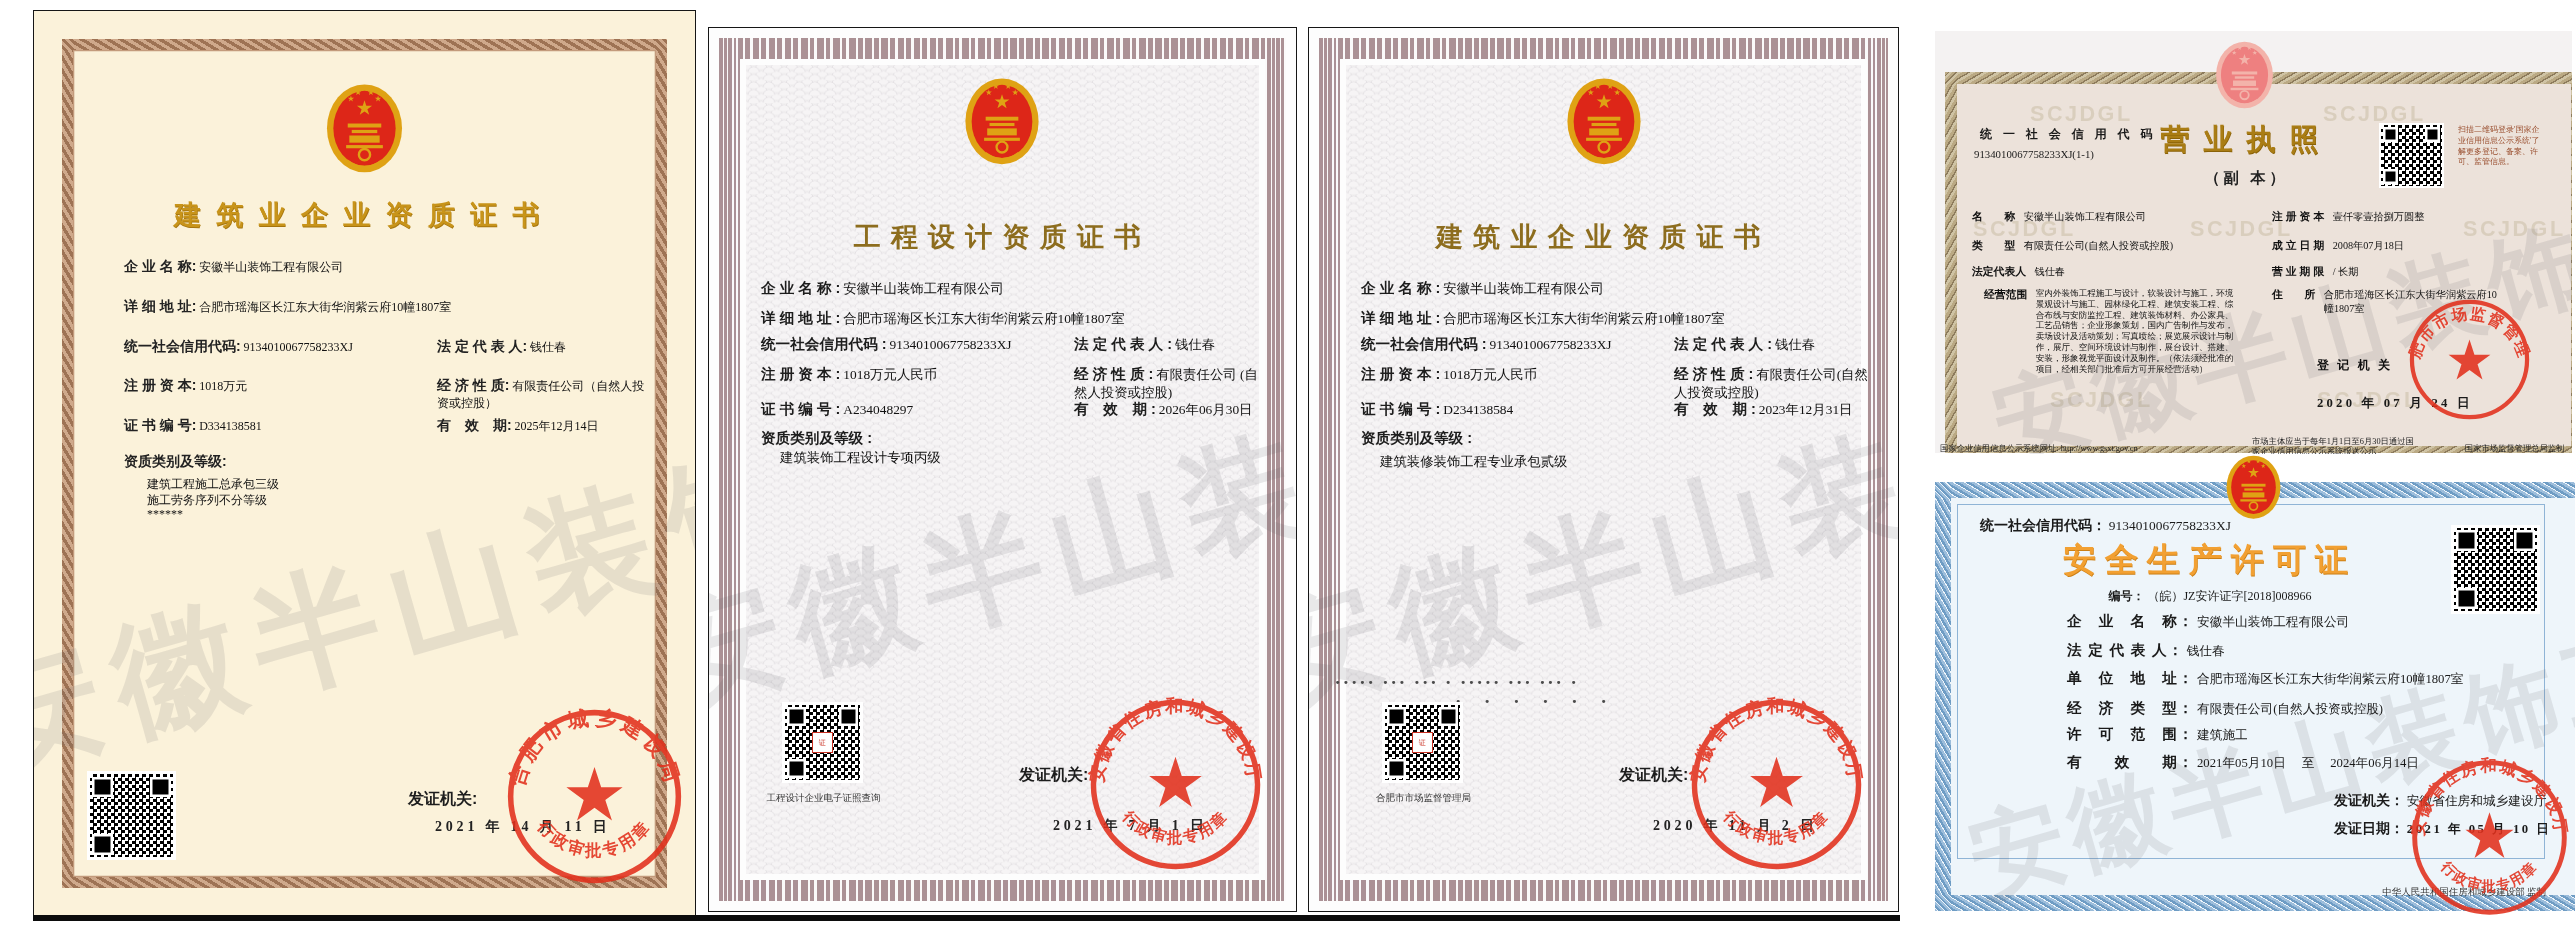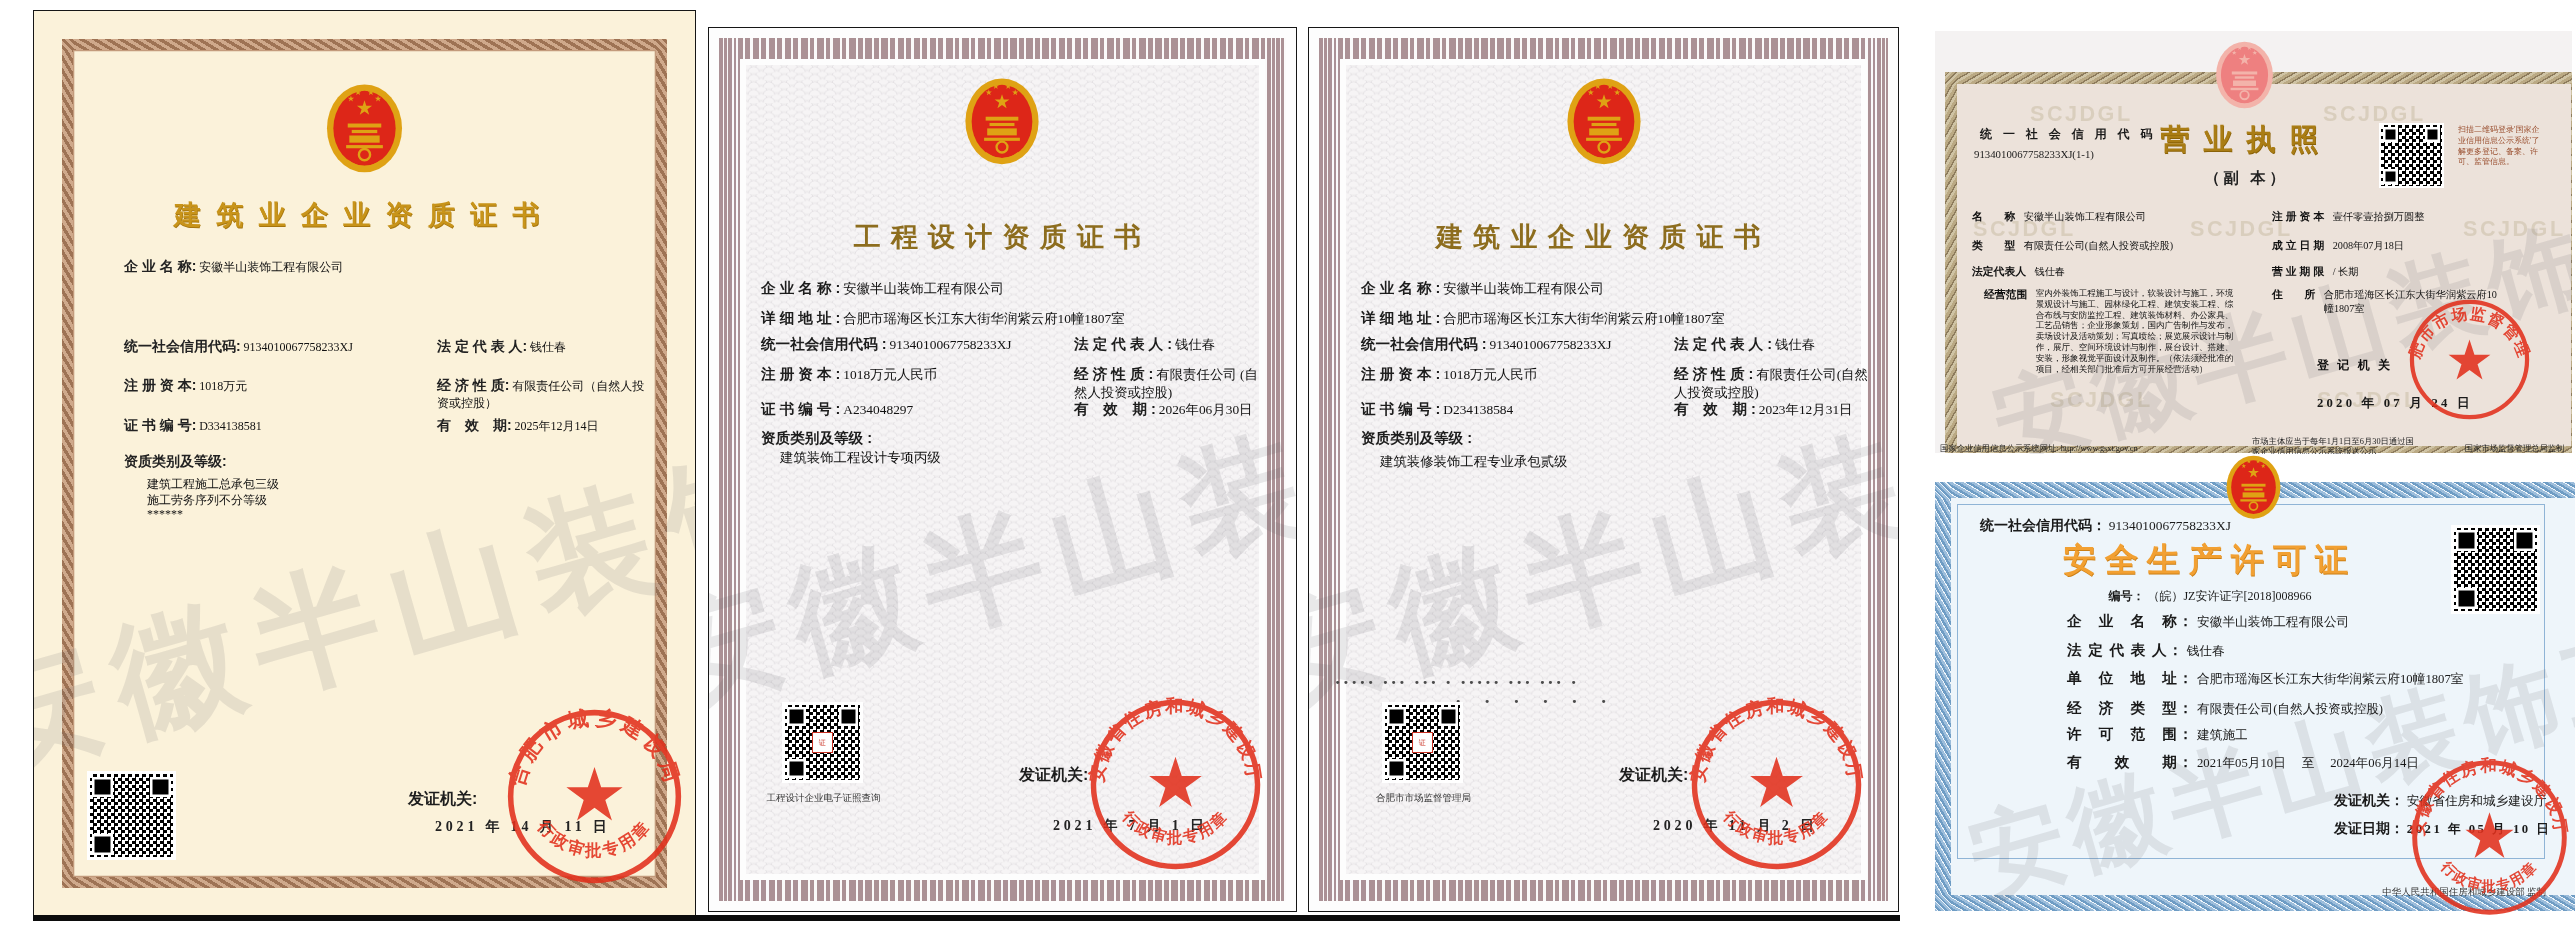--- a/index.html
+++ b/index.html
@@ -138,20 +138,24 @@
   <div class="wm" style="left:-89px;top:395px;font-size:127px;letter-spacing:16.5px;">安徽半山装饰工程有限公司</div>
   <svg class="emblem" style="left:289px;top:71px;width:83px;height:99px;" viewBox="0 0 130 156" width="83" height="99">
       <use href="#emblem-sym"></use>
     </svg>
   <div class="title">建筑业企业资质证书</div>
 
   <div class="c1row" style="top:247px;">
     <span class="lb">企 业 名 称:</span>
     <span class="vl">安徽半山装饰工程有限公司</span>
   </div>
+  <div class="c1row" style="top:287px;">
+    <span class="lb">详 细 地 址:</span>
+    <span class="vl">合肥市瑶海区长江东大街华润紫云府10幢1807室</span>
+  </div>
   <div class="c1row" style="top:327px;">
     <span class="lb">统一社会信用代码:</span>
     <span class="vl">9134010067758233XJ</span>
     <span class="col2">
       <span class="lb">法 定 代 表 人:</span>
       <span class="vl">钱仕春</span>
     </span>
   </div>
   <div class="c1row" style="top:366px;">
     <span class="lb">注 册 资 本:</span>

